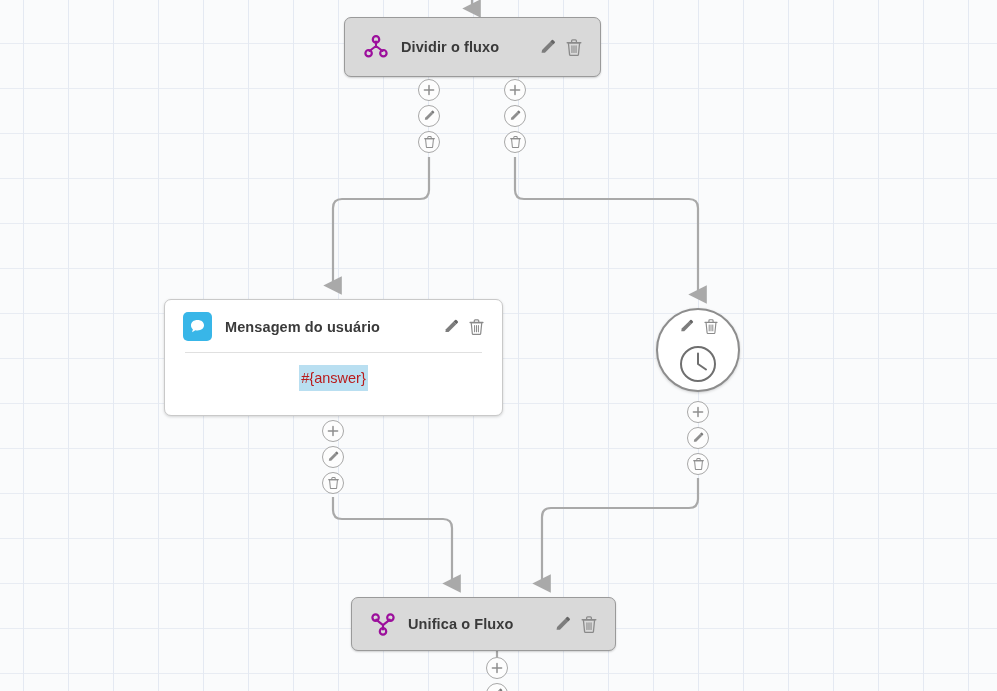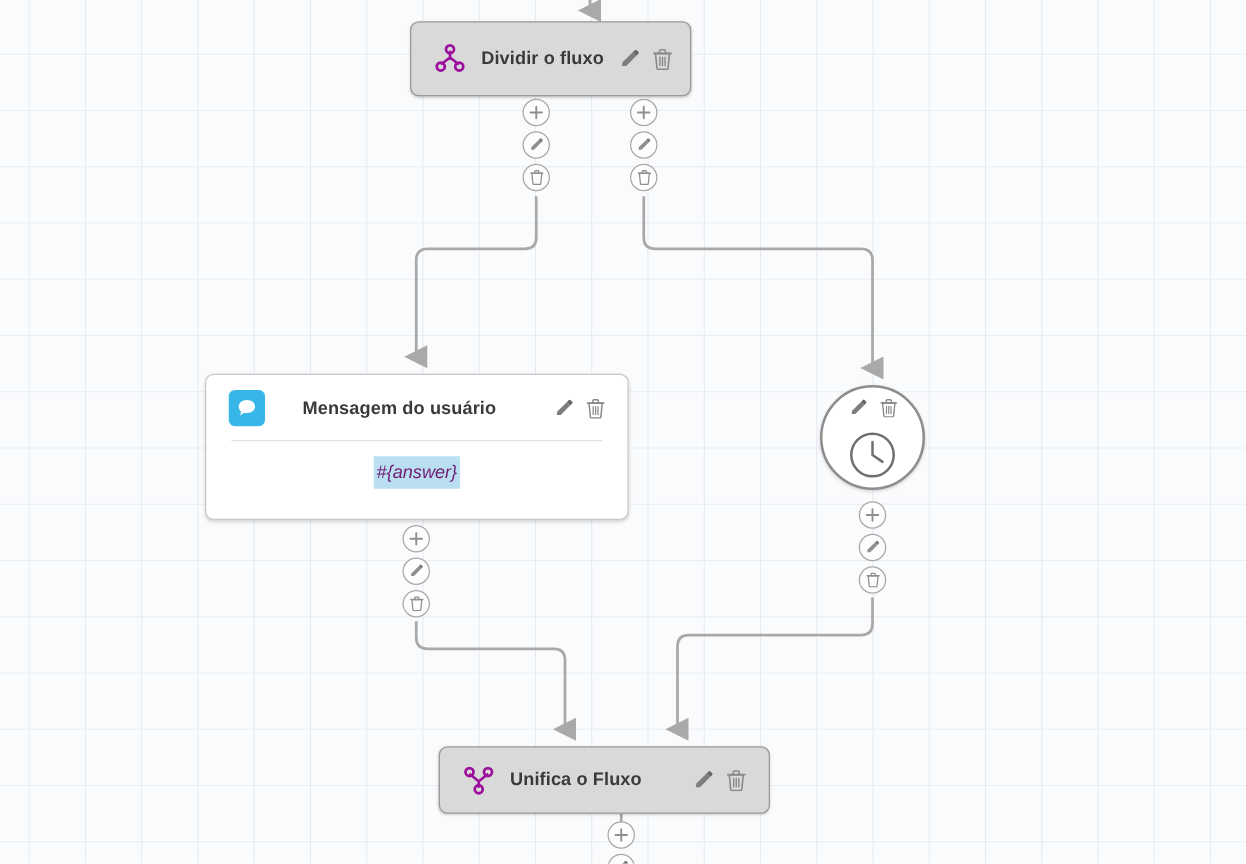--- a/index.html
+++ b/index.html
@@ -102,39 +102,38 @@
     background: #38b6e8;
     display: inline-flex;
     align-items: center;
     justify-content: center;
   }
 
   
   .msg-head {
     display: flex;
     align-items: center;
-    gap: 30px;
+    gap: 13px;
     padding: 12px 18px 11px 18px;
   }
 
   .msg-divider {
     height: 1px;
     background: #e0e0e0;
     margin: 0 20px;
   }
 
   .msg-body {
     padding: 16px 18px 20px 18px;
     text-align: center;
   }
 
   .var-chip {
     font-size: 14.5px;
-    font-style: italic;
-    color: #701a75;
+    color: #b91c1c;
     background: #b9dff1;
     padding: 5px 2px;
   }
 
   
   .node-round {
     position: absolute;
     box-sizing: border-box;
     width: 84px;
     height: 84px;
@@ -216,21 +215,21 @@
 
     <g>
       <path d="M 698 478 L 698 499 Q 698 508 689 508 L 551 508 Q 542 508 542 517 L 542 583" stroke="#a9a9a9" stroke-width="2.2" fill="none" marker-end="url(#arrow)"></path>
     </g>
 
     <g>
       <path d="M 497 651 L 497 660" stroke="#a9a9a9" stroke-width="2.2" fill="none"></path>
     </g>
   </svg>
 
-  <div class="node-rect" style="left:328px; top:17px; width:225px; height:60px;">
+  <div class="node-rect" style="left:344px; top:17px; width:257px; height:60px;">
     <div class="node-head-row">
       <span class="type-icon">
         <svg width="26" height="26" viewBox="0 0 26 26" xmlns="http://www.w3.org/2000/svg">
           <path d="M13 7.5 L13 12 M13 12 L6.5 17 M13 12 L19.5 17" stroke="#9c0f9c" stroke-width="2.1" fill="none" stroke-linecap="round"></path>
           <circle cx="13" cy="5.4" r="3.2" fill="none" stroke="#9c0f9c" stroke-width="2.2"></circle>
           <circle cx="5.6" cy="19.2" r="3.2" fill="none" stroke="#9c0f9c" stroke-width="2.2"></circle>
           <circle cx="20.4" cy="19.2" r="3.2" fill="none" stroke="#9c0f9c" stroke-width="2.2"></circle>
         </svg>
       </span>
       <span class="node-title">Dividir o fluxo</span>

